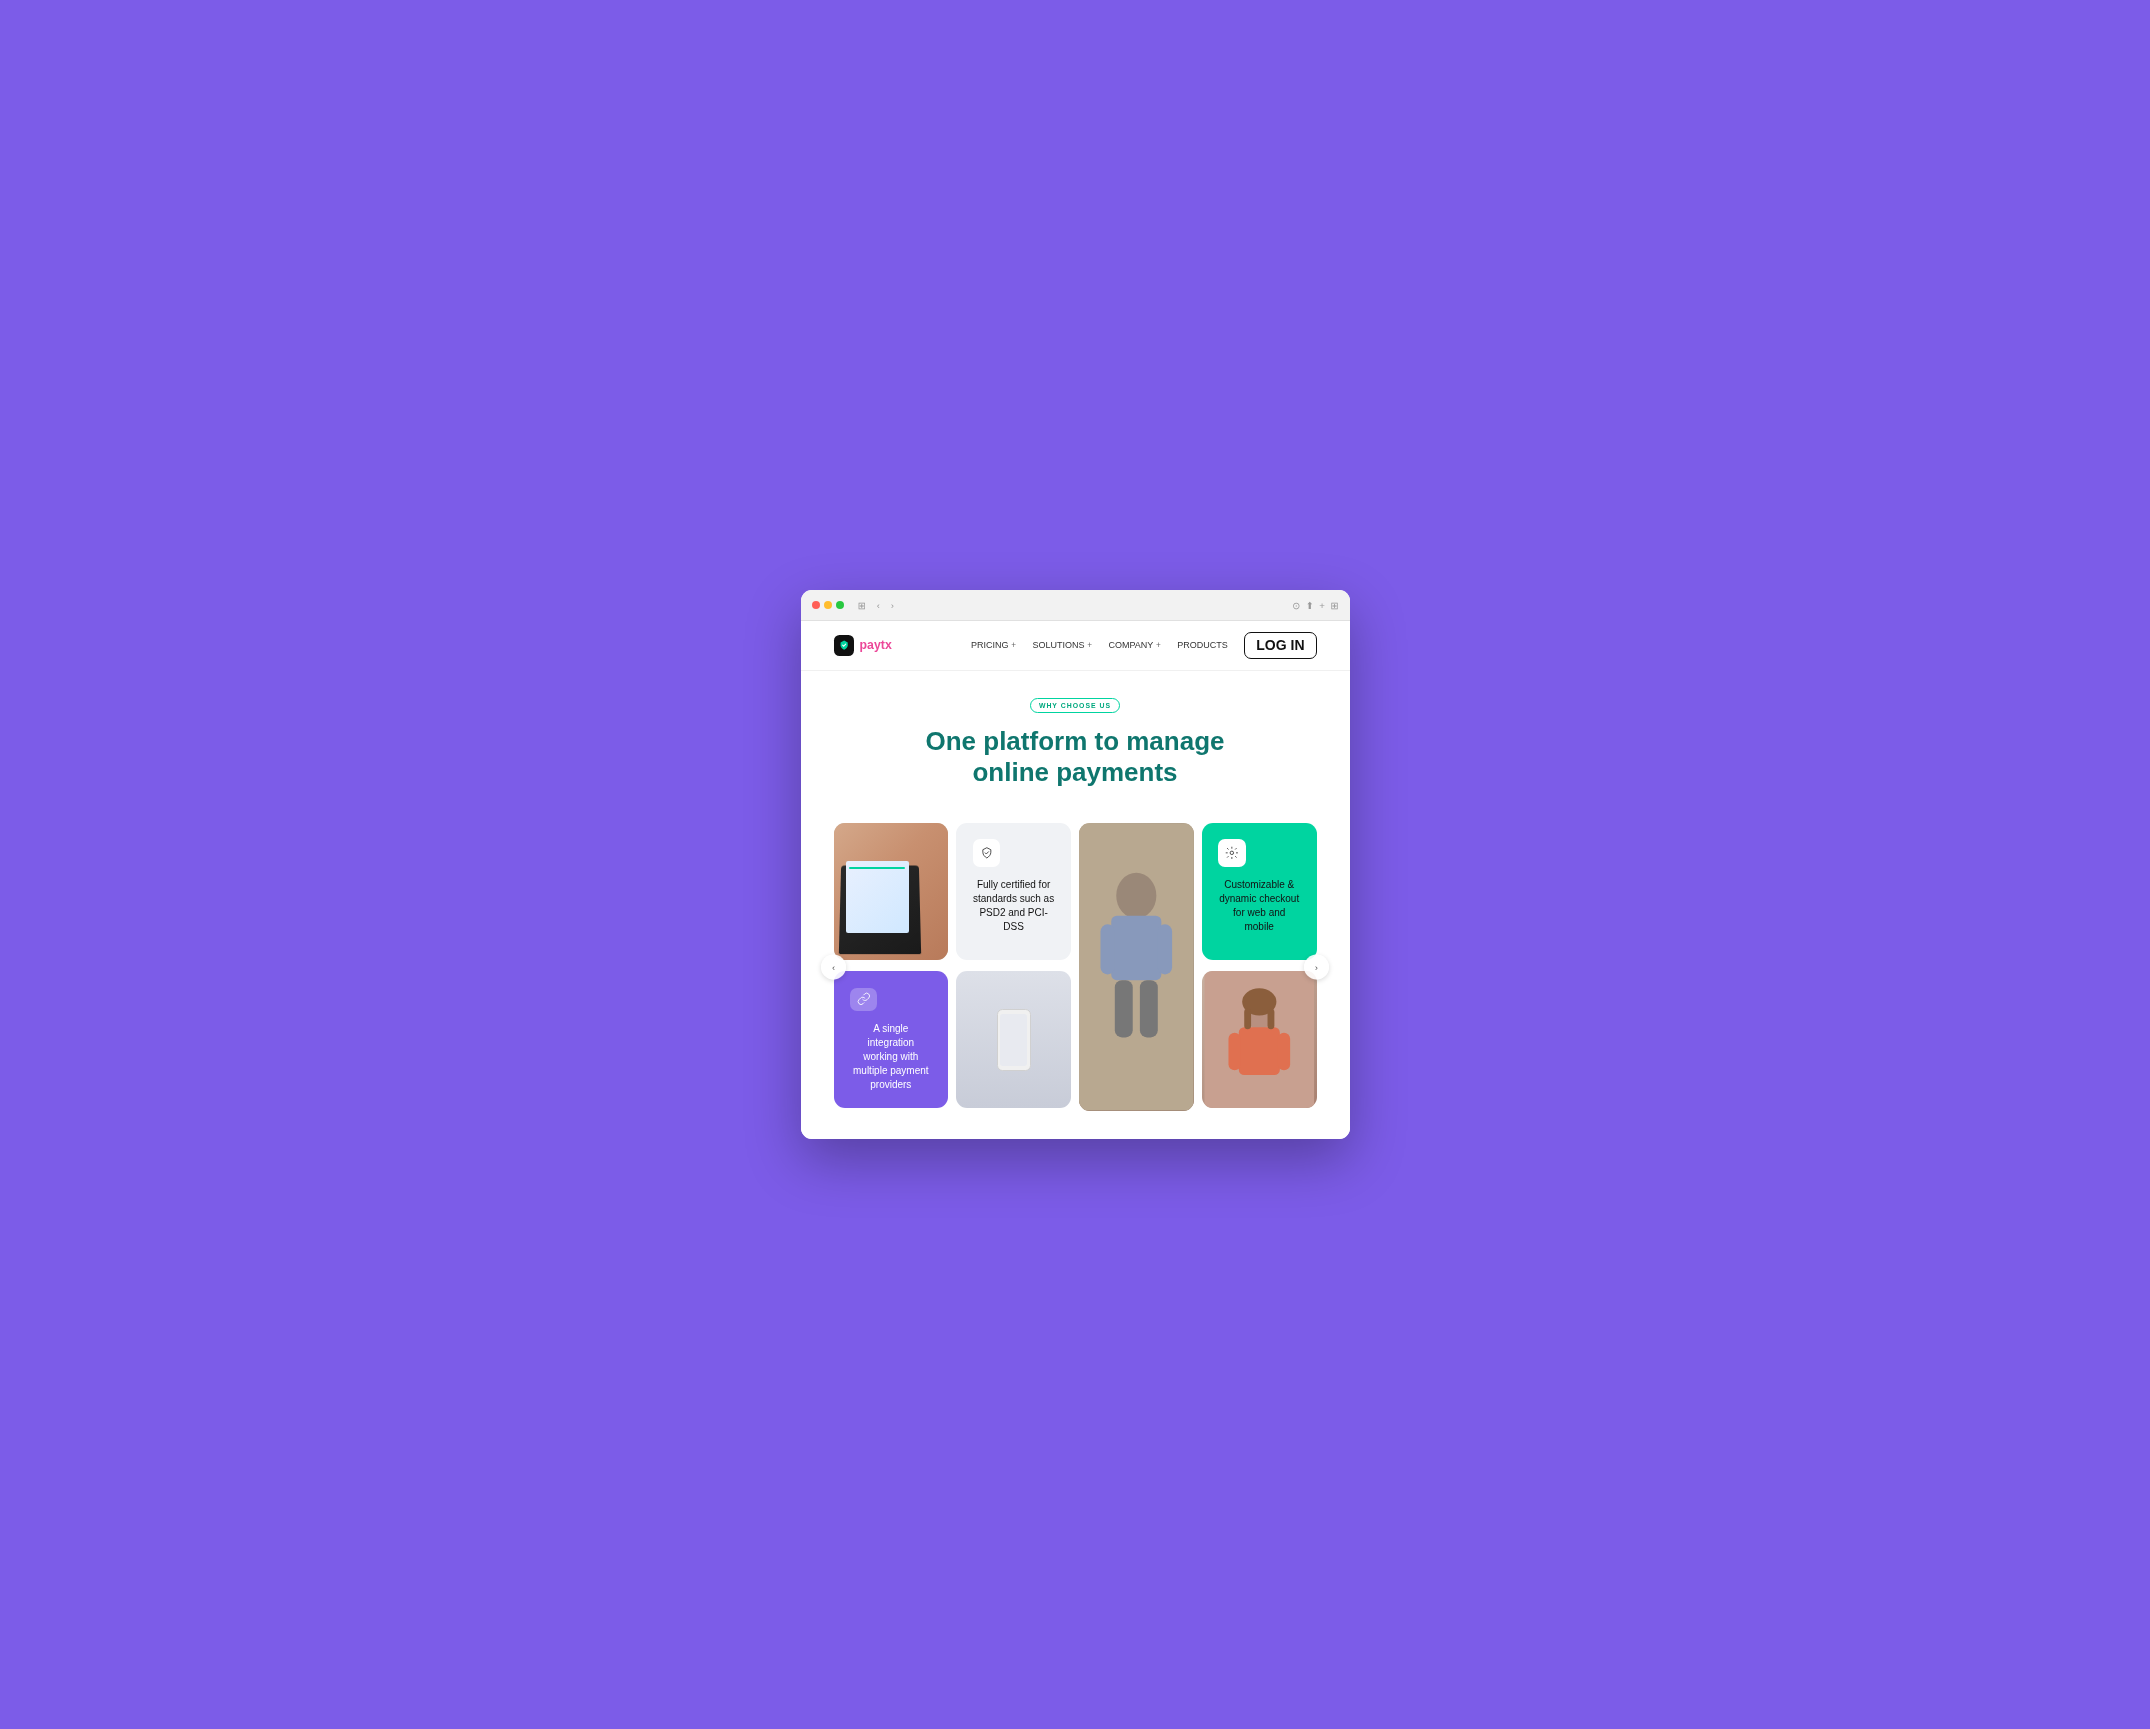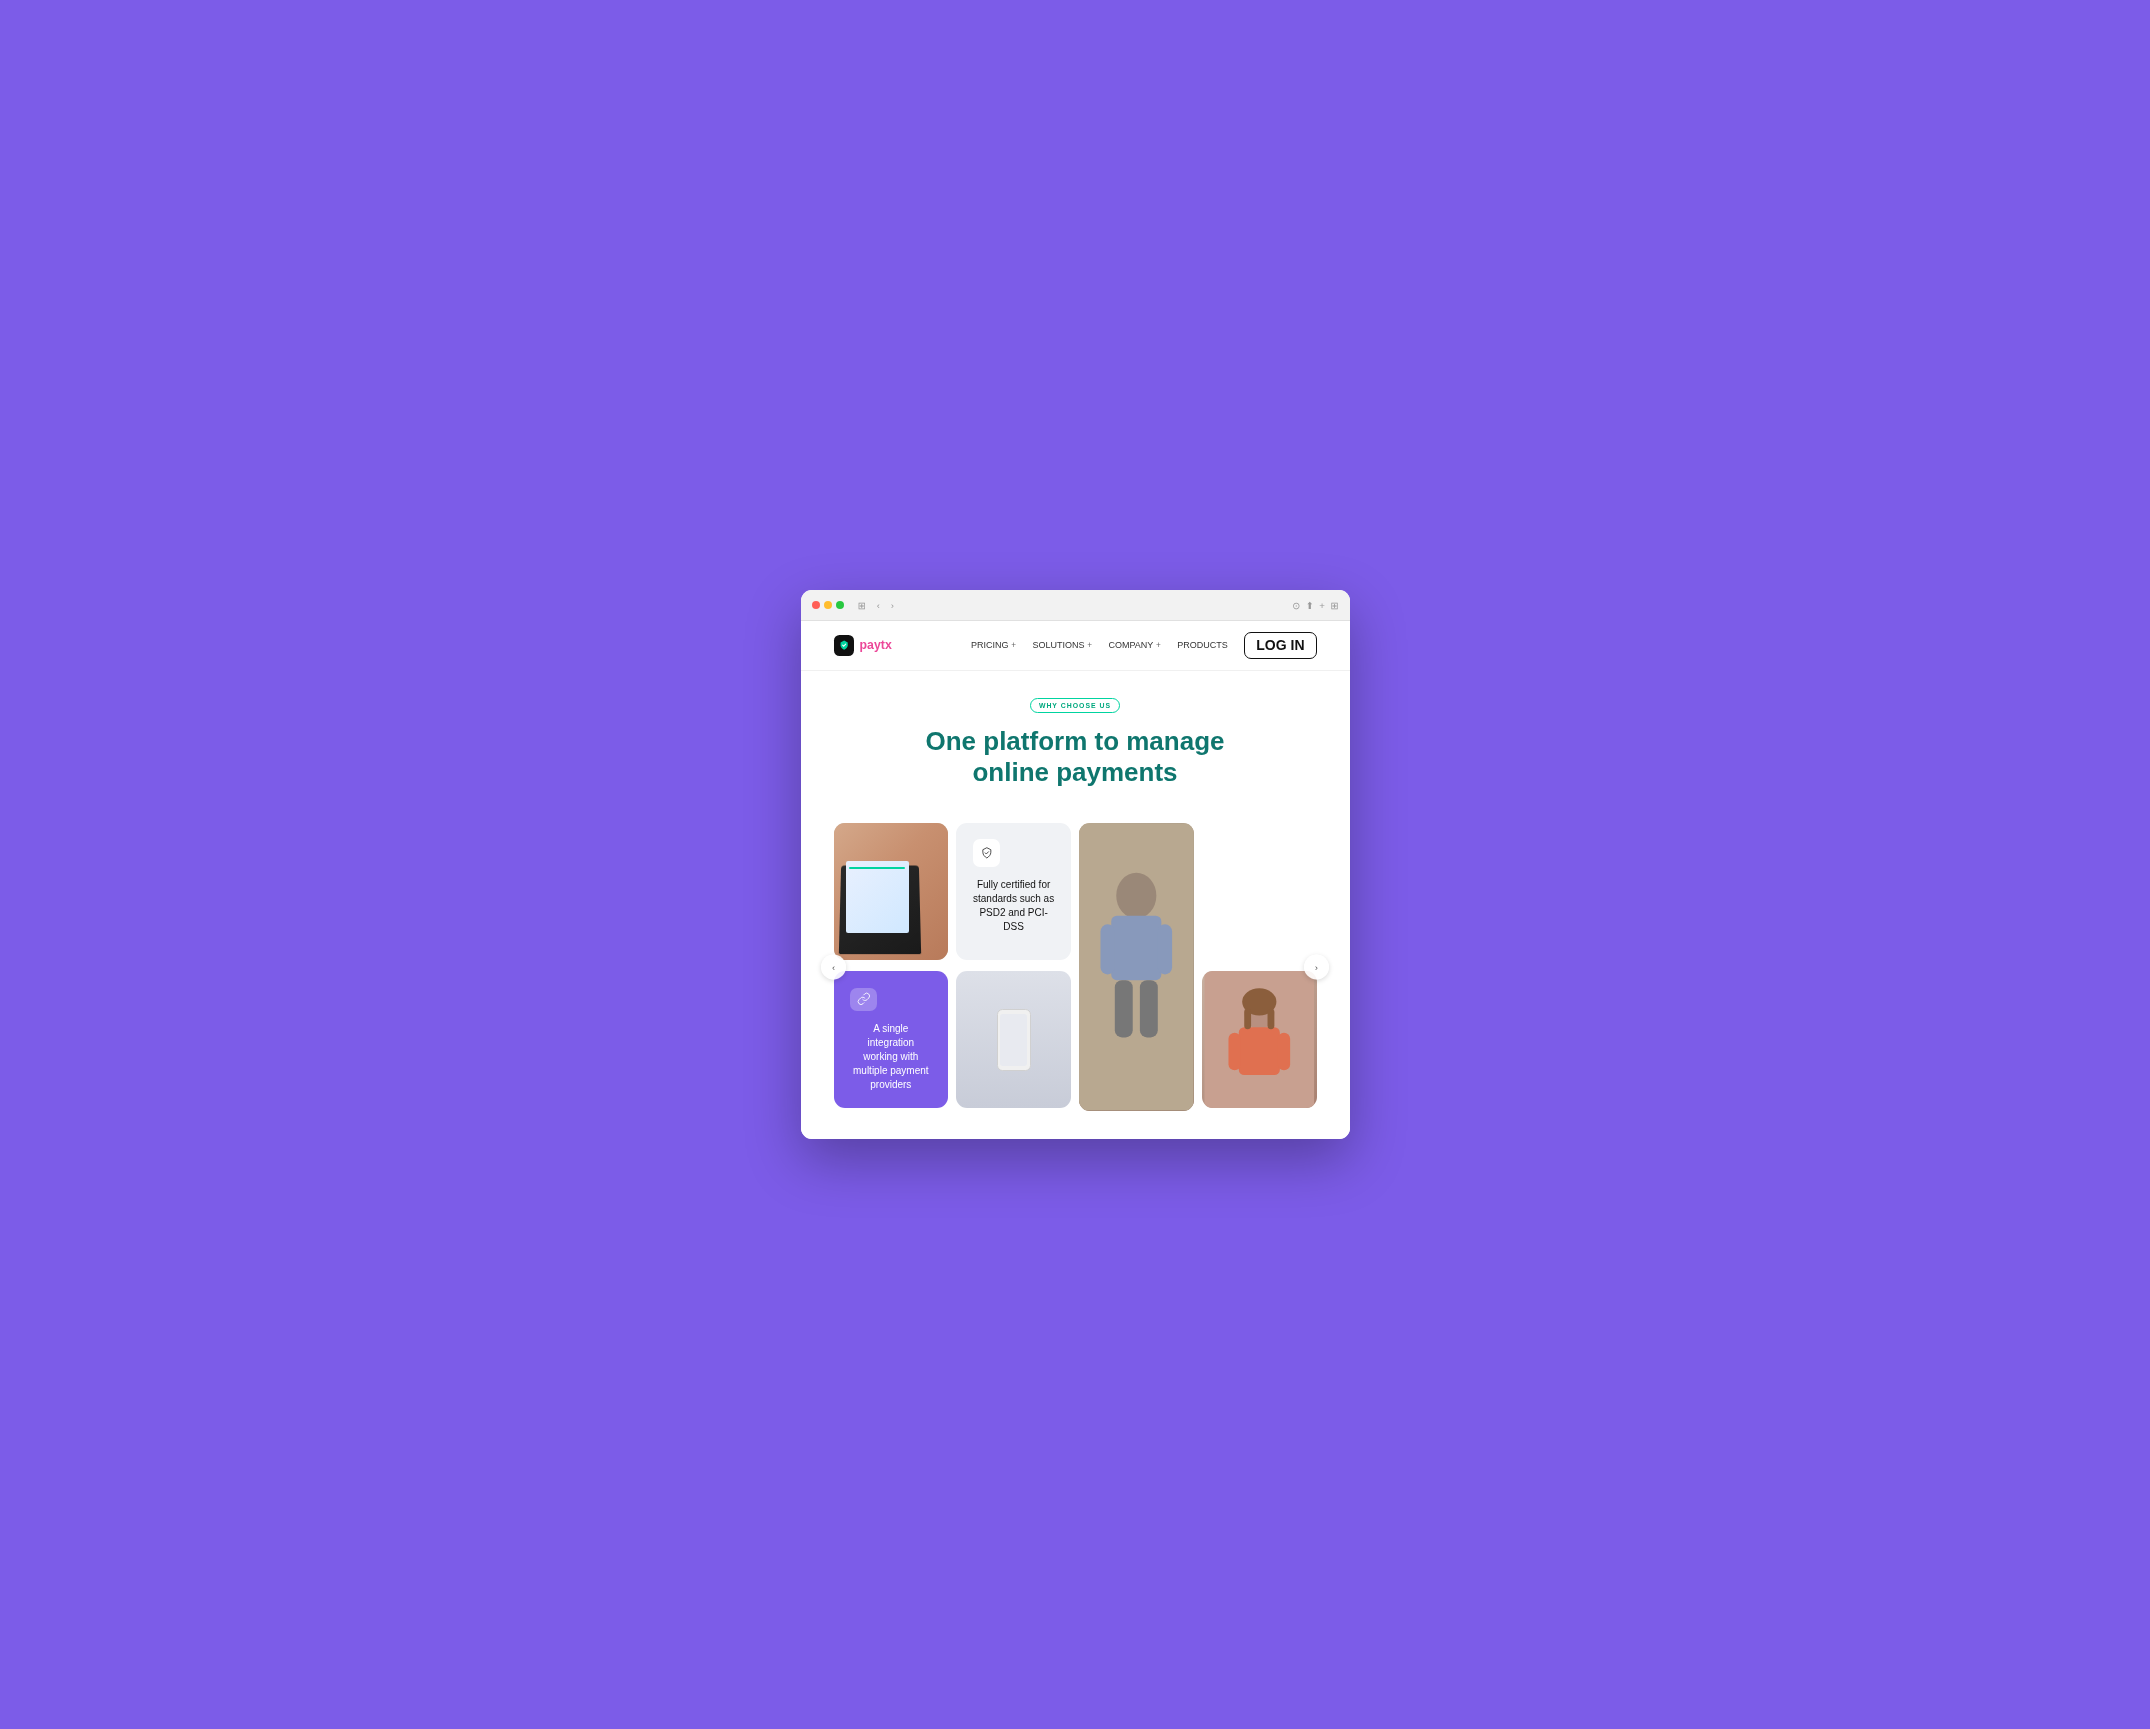--- a/index.html
+++ b/index.html
@@ -523,20 +523,29 @@
                 <ellipse cx="80" cy="100" rx="28" ry="32" fill="#9a8878"></ellipse>
                 <rect x="45" y="128" width="70" height="90" rx="8" fill="#8899bb"></rect>
                 <rect x="30" y="140" width="20" height="70" rx="10" fill="#8899bb"></rect>
                 <rect x="110" y="140" width="20" height="70" rx="10" fill="#8899bb"></rect>
                 <rect x="50" y="218" width="25" height="80" rx="10" fill="#777"></rect>
                 <rect x="85" y="218" width="25" height="80" rx="10" fill="#777"></rect>
               </svg>
             </div>
           </div>
 
+          <div class="card card-custom">
+            <div class="card-icon-wrap">
+              <svg class="icon-svg" viewBox="0 0 24 24">
+                <circle cx="12" cy="12" r="3" stroke="#333" stroke-width="1.5" fill="none"></circle>
+                <path d="M12 2v2M12 20v2M4.22 4.22l1.42 1.42M18.36 18.36l1.42 1.42M2 12h2M20 12h2M4.22 19.78l1.42-1.42M18.36 5.64l1.42-1.42" stroke="#333" stroke-width="1.5" stroke-linecap="round"></path>
+              </svg>
+            </div>
+            <div class="card-text">Customizable &amp; dynamic checkout for web and mobile</div>
+          </div>
 
           <div class="card card-integration">
             <div class="card-icon-wrap dark">
               <svg class="icon-svg white-icon" viewBox="0 0 24 24">
                 <path d="M10 13a5 5 0 0 0 7.54.54l3-3a5 5 0 0 0-7.07-7.07l-1.72 1.71" stroke="white" stroke-width="1.5" stroke-linecap="round"></path>
                 <path d="M14 11a5 5 0 0 0-7.54-.54l-3 3a5 5 0 0 0 7.07 7.07l1.71-1.71" stroke="white" stroke-width="1.5" stroke-linecap="round"></path>
               </svg>
             </div>
             <div class="card-text white">A single integration working with multiple payment providers</div>
           </div>

